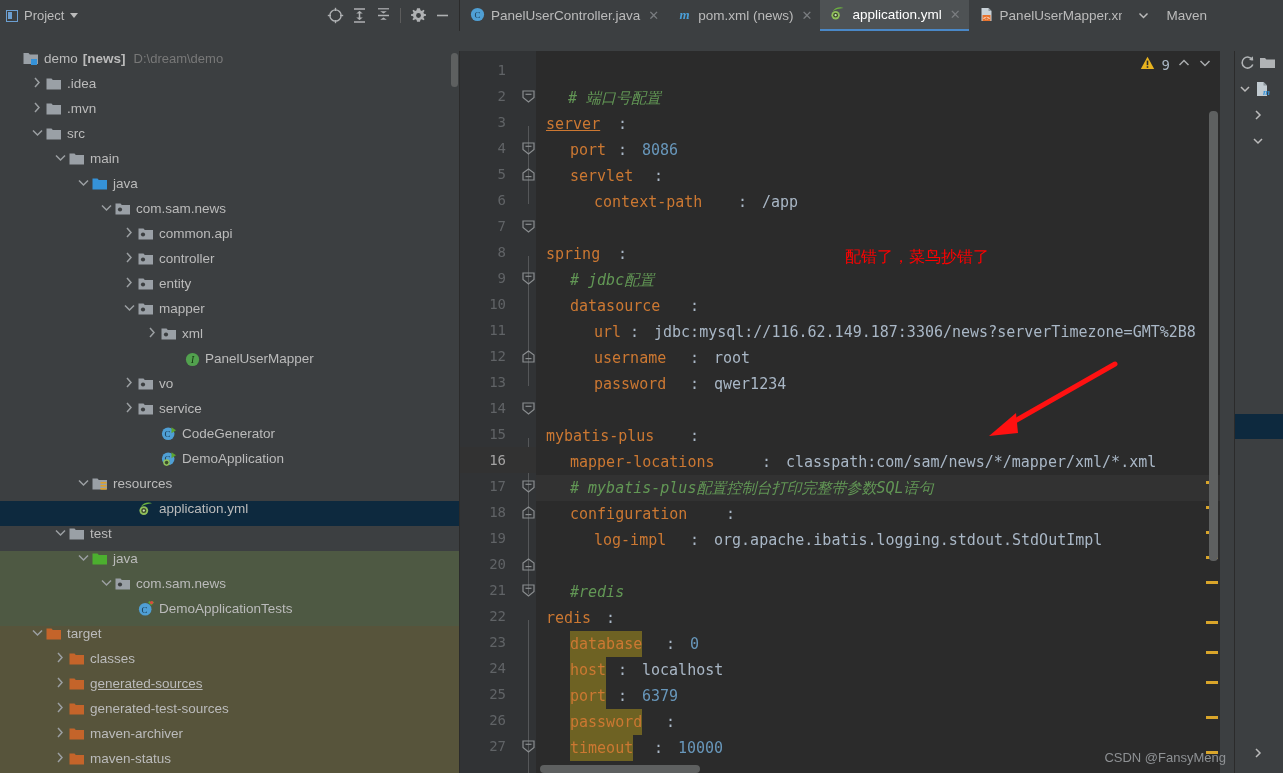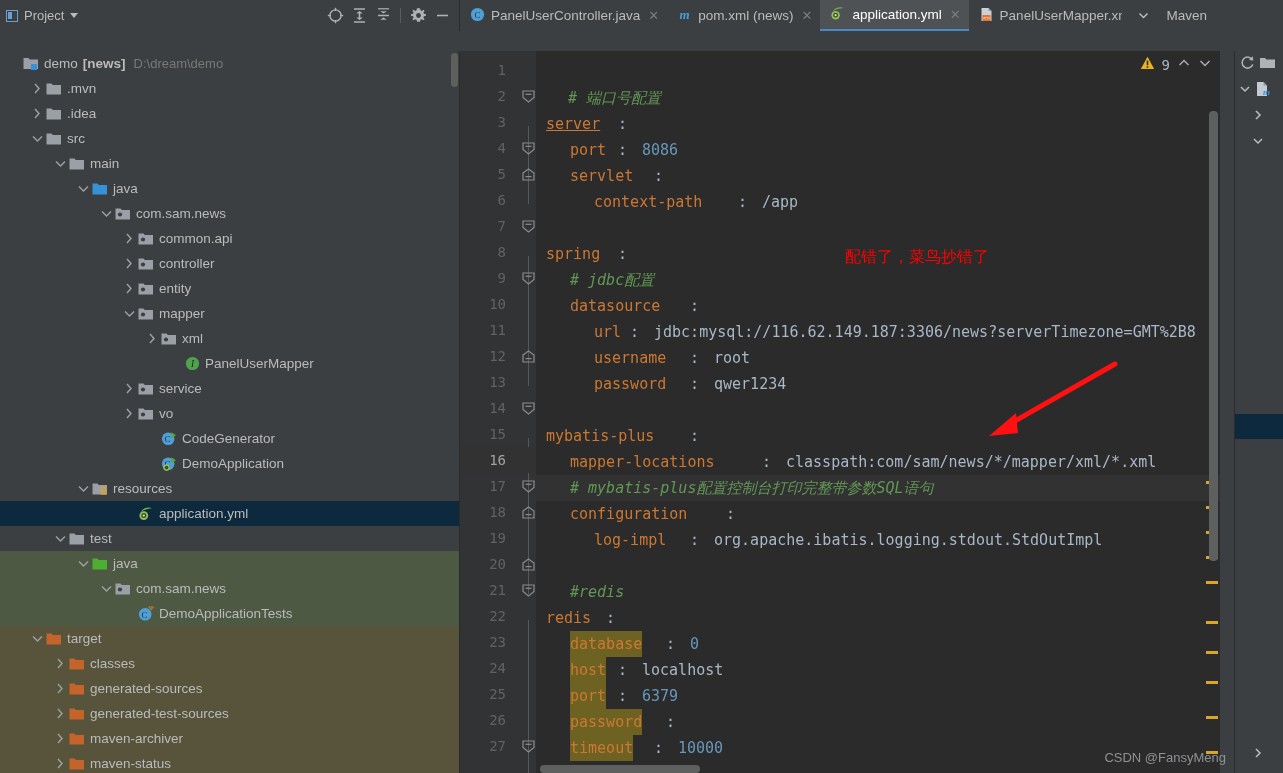--- a/index.html
+++ b/index.html
@@ -37,21 +37,21 @@
   .tab-clip{max-width:122px;overflow:hidden;text-overflow:clip;}
   .tabs-more{display:flex;align-items:center;padding:0 7px;color:#bbbbbb;}
   .maven-lbl{display:flex;align-items:center;padding-left:10px;color:#bbbbbb;font-size:13.5px;}
 
   
   .body{flex:1;display:flex;min-height:0;}
 
   
   .tree{width:460px;flex:0 0 460px;background:#3c3f41;position:relative;
     border-right:1px solid #2b2b2b;box-sizing:border-box;overflow:hidden;}
-  .row{height:25px;display:flex;align-items:center;white-space:nowrap;font-size:13.5px;
+  .row{height:25px;display:flex;white-space:nowrap;font-size:13.5px;
     color:#bbbbbb;position:relative;padding-right:8px;}
   .row.sel{background:#0d293e;}
   .row.test-scope{background:#4e5943;}
   .row.target-scope{background:#57543b;}
   .arrow{width:13px;height:13px;flex:0 0 13px;display:flex;align-items:center;justify-content:center;
     margin-right:2px;}
   .arrow svg{display:block;}
   .ico{width:16px;height:16px;flex:0 0 16px;margin-right:5px;display:flex;
     align-items:center;justify-content:center;}
   .path-grey{color:#787878;margin-left:8px;font-size:13px;}
@@ -225,34 +225,34 @@
           <span class="arrow">
             <svg width="13" height="13" viewBox="0 0 13 13">
               <path d="M4 2 L8 6.5 L4 11" fill="none" stroke="#9b9fa2" stroke-width="1.5"></path>
             </svg>
           </span>
           <span class="ico">
             <svg width="16" height="16" viewBox="0 0 16 16">
               <path d="M0.5 2.5 h5 l1.3 1.5 H15 V13.5 H0.5 Z" fill="#9aa0a6"></path>
             </svg>
           </span>
+          <span>.idea</span>
+        </div>
+        <div class="row" style="padding-left: 31px;">
+          <span class="arrow">
+            <svg width="13" height="13" viewBox="0 0 13 13">
+              <path d="M4 2 L8 6.5 L4 11" fill="none" stroke="#9b9fa2" stroke-width="1.5"></path>
+            </svg>
+          </span>
+          <span class="ico">
+            <svg width="16" height="16" viewBox="0 0 16 16">
+              <path d="M0.5 2.5 h5 l1.3 1.5 H15 V13.5 H0.5 Z" fill="#9aa0a6"></path>
+            </svg>
+          </span>
           <span>.mvn</span>
-        </div>
-        <div class="row" style="padding-left: 31px;">
-          <span class="arrow">
-            <svg width="13" height="13" viewBox="0 0 13 13">
-              <path d="M4 2 L8 6.5 L4 11" fill="none" stroke="#9b9fa2" stroke-width="1.5"></path>
-            </svg>
-          </span>
-          <span class="ico">
-            <svg width="16" height="16" viewBox="0 0 16 16">
-              <path d="M0.5 2.5 h5 l1.3 1.5 H15 V13.5 H0.5 Z" fill="#9aa0a6"></path>
-            </svg>
-          </span>
-          <span>.idea</span>
         </div>
         <div class="row" style="padding-left: 31px;">
           <span class="arrow">
             <svg width="13" height="13" viewBox="0 0 13 13">
               <path d="M2 4.5 L6.5 9 L11 4.5" fill="none" stroke="#9b9fa2" stroke-width="1.5"></path>
             </svg>
           </span>
           <span class="ico">
             <svg width="16" height="16" viewBox="0 0 16 16">
               <path d="M0.5 2.5 h5 l1.3 1.5 H15 V13.5 H0.5 Z" fill="#9aa0a6"></path>
@@ -385,35 +385,35 @@
             <svg width="13" height="13" viewBox="0 0 13 13">
               <path d="M4 2 L8 6.5 L4 11" fill="none" stroke="#9b9fa2" stroke-width="1.5"></path>
             </svg>
           </span>
           <span class="ico">
             <svg width="16" height="16" viewBox="0 0 16 16">
               <path d="M0.5 2.5 h5 l1.3 1.5 H15 V13.5 H0.5 Z" fill="#9aa0a6"></path>
               <circle cx="5" cy="8.5" r="2.1" fill="#3c3f41"></circle>
             </svg>
           </span>
+          <span>vo</span>
+        </div>
+        <div class="row" style="padding-left: 123px;">
+          <span class="arrow">
+            <svg width="13" height="13" viewBox="0 0 13 13">
+              <path d="M4 2 L8 6.5 L4 11" fill="none" stroke="#9b9fa2" stroke-width="1.5"></path>
+            </svg>
+          </span>
+          <span class="ico">
+            <svg width="16" height="16" viewBox="0 0 16 16">
+              <path d="M0.5 2.5 h5 l1.3 1.5 H15 V13.5 H0.5 Z" fill="#9aa0a6"></path>
+              <circle cx="5" cy="8.5" r="2.1" fill="#3c3f41"></circle>
+            </svg>
+          </span>
           <span>service</span>
-        </div>
-        <div class="row" style="padding-left: 123px;">
-          <span class="arrow">
-            <svg width="13" height="13" viewBox="0 0 13 13">
-              <path d="M4 2 L8 6.5 L4 11" fill="none" stroke="#9b9fa2" stroke-width="1.5"></path>
-            </svg>
-          </span>
-          <span class="ico">
-            <svg width="16" height="16" viewBox="0 0 16 16">
-              <path d="M0.5 2.5 h5 l1.3 1.5 H15 V13.5 H0.5 Z" fill="#9aa0a6"></path>
-              <circle cx="5" cy="8.5" r="2.1" fill="#3c3f41"></circle>
-            </svg>
-          </span>
-          <span>vo</span>
         </div>
         <div class="row" style="padding-left: 146px;">
           <span class="arrow"></span>
           <span class="ico">
             <svg width="16" height="16" viewBox="0 0 16 16">
               <circle cx="7.2" cy="7.7" r="6.3" fill="#4f9fd4"></circle>
               <text x="6.6" y="11.2" font-size="9" fill="#16344a" text-anchor="middle" font-family="Liberation Serif, serif">C</text>
               <path d="M10.5 1.2 L15 4.2 L10.5 7.2 Z" fill="#5ca32f"></path>
             </svg>
           </span>
@@ -531,21 +531,21 @@
               <path d="M4 2 L8 6.5 L4 11" fill="none" stroke="#9b9fa2" stroke-width="1.5"></path>
             </svg>
           </span>
           <span class="ico">
             <svg width="16" height="16" viewBox="0 0 16 16">
               <path d="M0.5 2.5 h5 l1.3 1.5 H15 V13.5 H0.5 Z" fill="#c4642a"></path>
             </svg>
           </span>
           <span>classes</span>
         </div>
-        <div class="row target-scope" style="padding-left: 54px;">
+        <div class="row target-scope" style="padding-left: 54px; text-decoration: underline;">
           <span class="arrow">
             <svg width="13" height="13" viewBox="0 0 13 13">
               <path d="M4 2 L8 6.5 L4 11" fill="none" stroke="#9b9fa2" stroke-width="1.5"></path>
             </svg>
           </span>
           <span class="ico">
             <svg width="16" height="16" viewBox="0 0 16 16">
               <path d="M0.5 2.5 h5 l1.3 1.5 H15 V13.5 H0.5 Z" fill="#c4642a"></path>
             </svg>
           </span>

